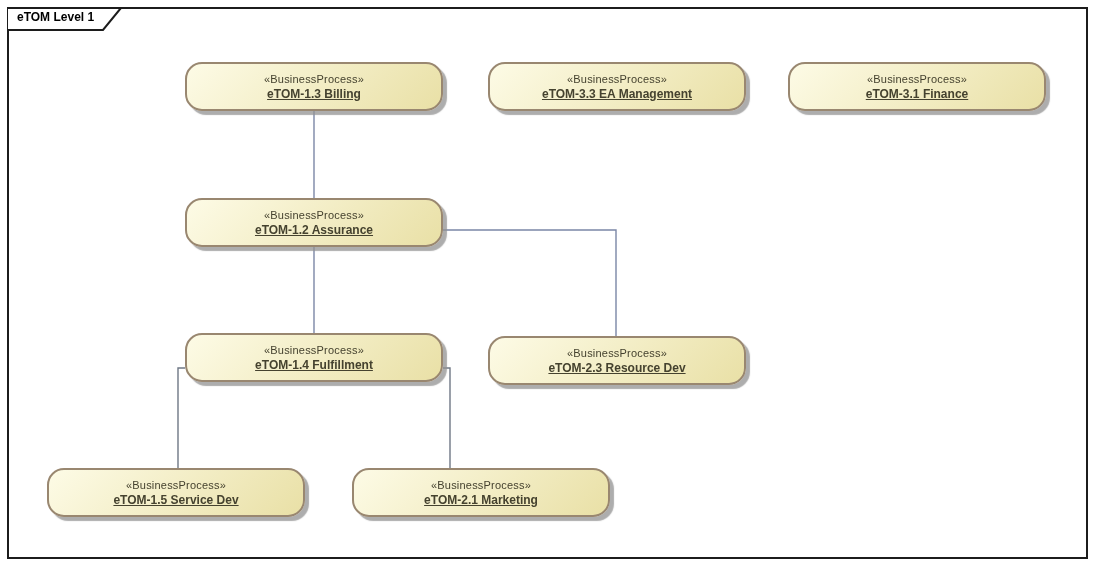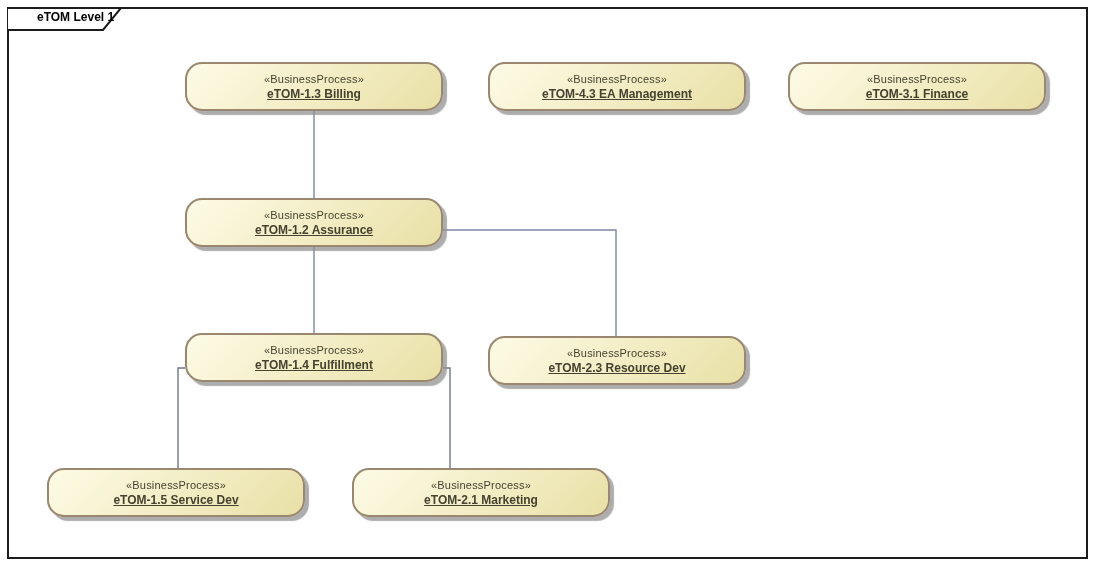--- a/index.html
+++ b/index.html
@@ -25,21 +25,20 @@
     width: 122px; height: 25px;
   }
   .frame-tab svg { position: absolute; left: 0; top: 0; }
   .frame-title {
     position: absolute;
     left: 10px; top: 3px;
     font-size: 12px;
     font-weight: bold;
     color: #000000;
     white-space: nowrap;
-    margin-left: 20px;
   }
   #connector-svg {
     position: absolute;
     left: 0; top: 0;
   }
   #nodes { position: absolute; left: 0; top: 0; width: 100%; height: 100%; }
   .node {
     position: absolute;
     box-sizing: border-box;
     border: 2px solid #998770;
@@ -79,21 +78,21 @@
       <polyline points="443,368 450,368 450,468" fill="none" stroke="#6f7885" stroke-width="1.4"></polyline>
     </svg>
 
   <div id="nodes">
       <div class="node" style="left: 185px; top: 62px; width: 258px; height: 49px; background: linear-gradient(135deg, rgb(253, 251, 230), rgb(233, 224, 166)); border-color: rgb(153, 135, 112); color: rgb(69, 66, 47);">
         <div class="stereotype">«BusinessProcess»</div>
         <div class="node-name">eTOM-1.3 Billing</div>
       </div>
       <div class="node" style="left: 488px; top: 62px; width: 258px; height: 49px; background: linear-gradient(135deg, rgb(253, 251, 230), rgb(233, 224, 166)); border-color: rgb(153, 135, 112); color: rgb(69, 66, 47);">
         <div class="stereotype">«BusinessProcess»</div>
-        <div class="node-name">eTOM-4.3 EA Management</div>
+        <div class="node-name">eTOM-3.3 EA Management</div>
       </div>
       <div class="node" style="left: 788px; top: 62px; width: 258px; height: 49px; background: linear-gradient(135deg, rgb(253, 251, 230), rgb(233, 224, 166)); border-color: rgb(153, 135, 112); color: rgb(69, 66, 47);">
         <div class="stereotype">«BusinessProcess»</div>
         <div class="node-name">eTOM-3.1 Finance</div>
       </div>
       <div class="node" style="left: 185px; top: 198px; width: 258px; height: 49px; background: linear-gradient(135deg, rgb(253, 251, 230), rgb(233, 224, 166)); border-color: rgb(153, 135, 112); color: rgb(69, 66, 47);">
         <div class="stereotype">«BusinessProcess»</div>
         <div class="node-name">eTOM-1.2 Assurance</div>
       </div>
       <div class="node" style="left: 185px; top: 333px; width: 258px; height: 49px; background: linear-gradient(135deg, rgb(253, 251, 230), rgb(233, 224, 166)); border-color: rgb(153, 135, 112); color: rgb(69, 66, 47);">

